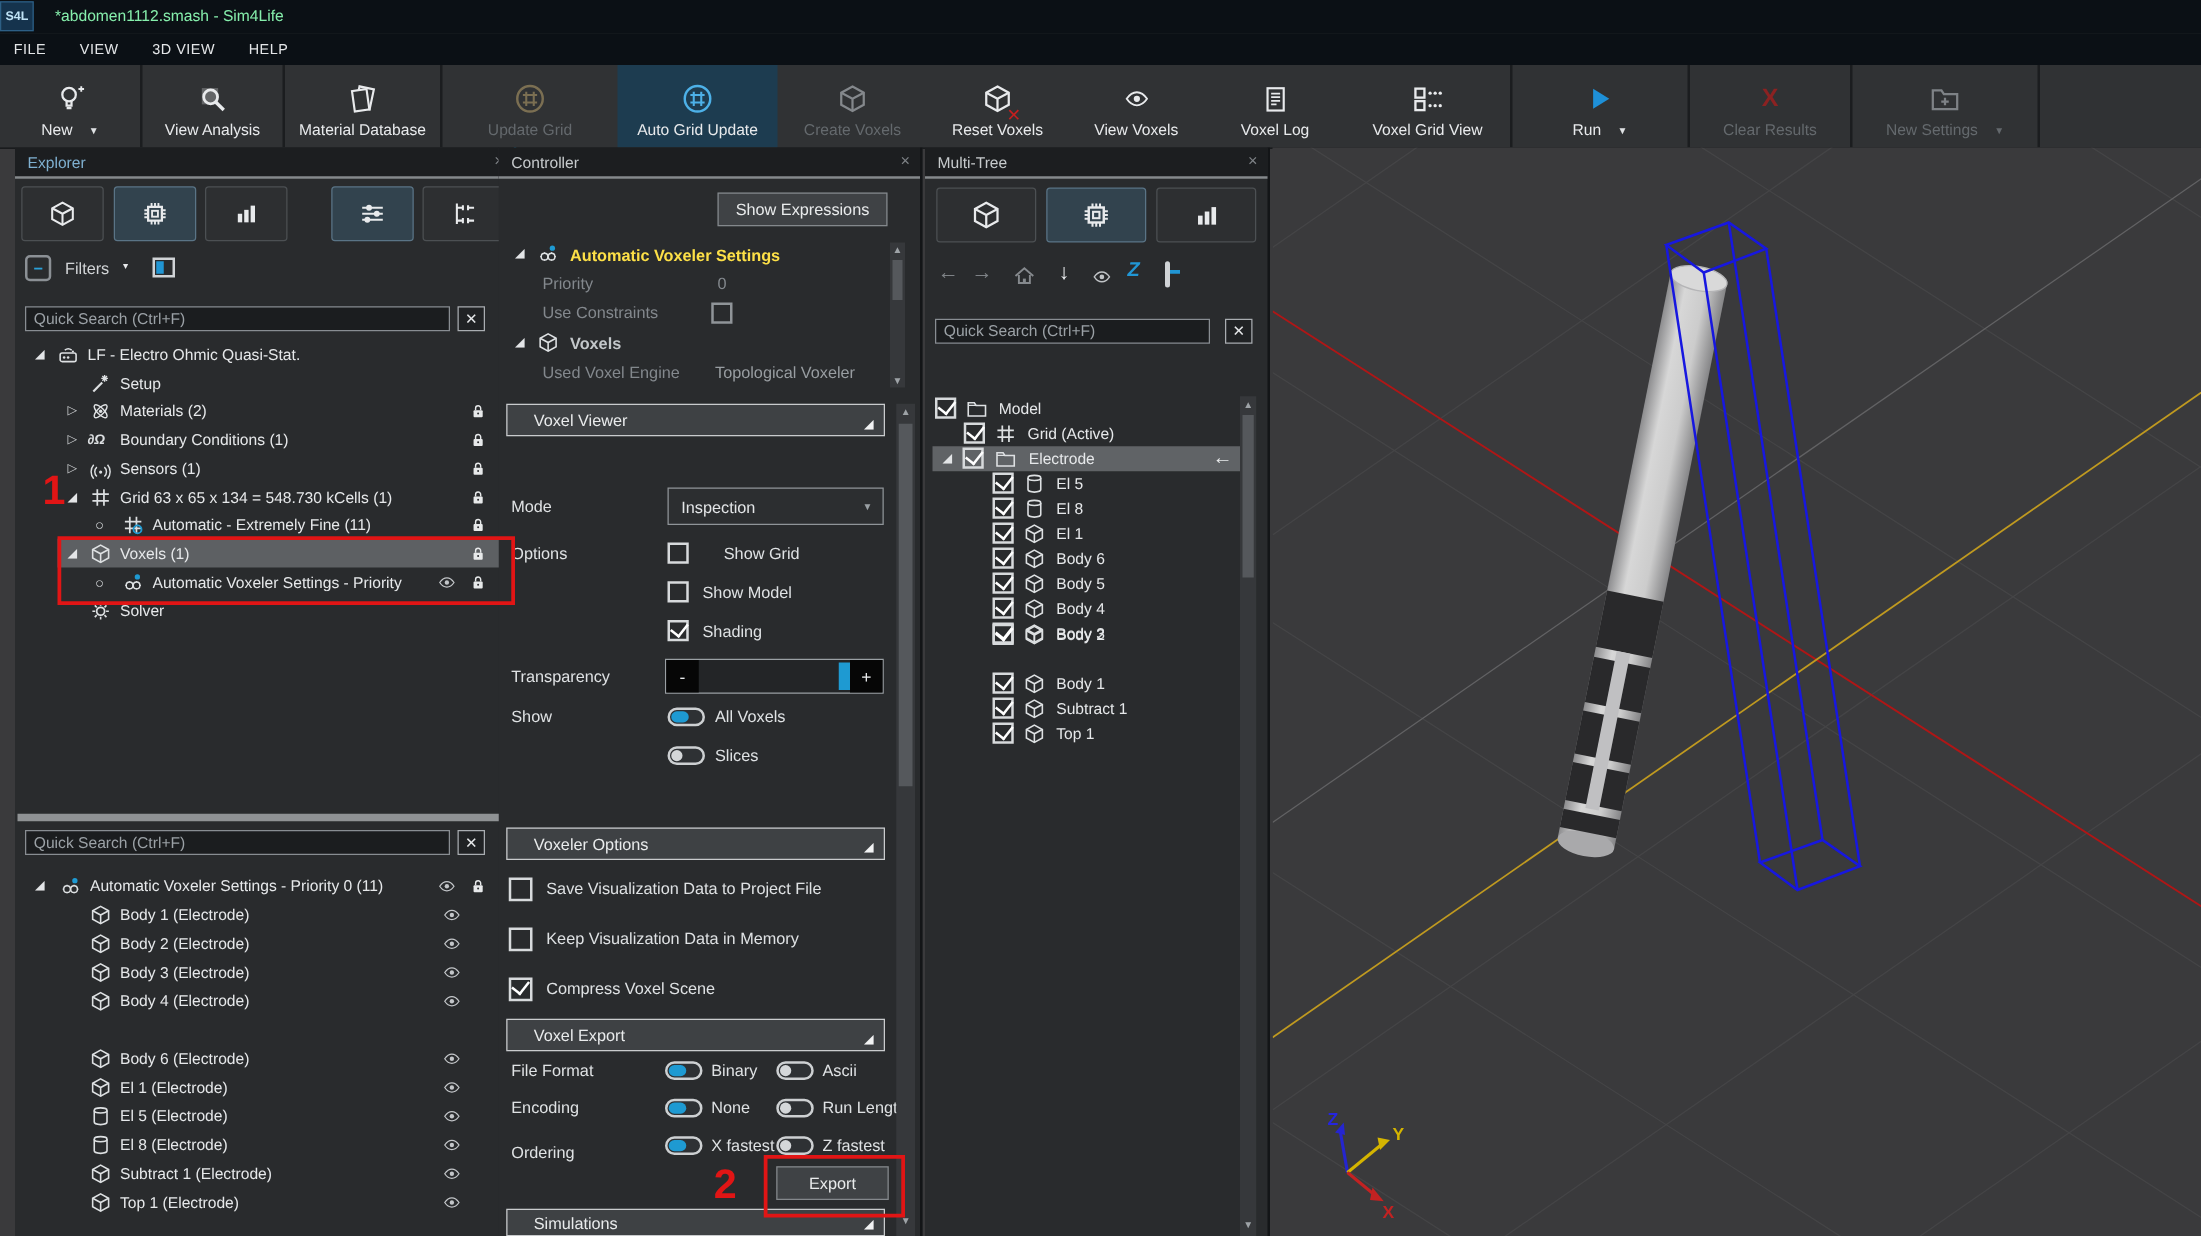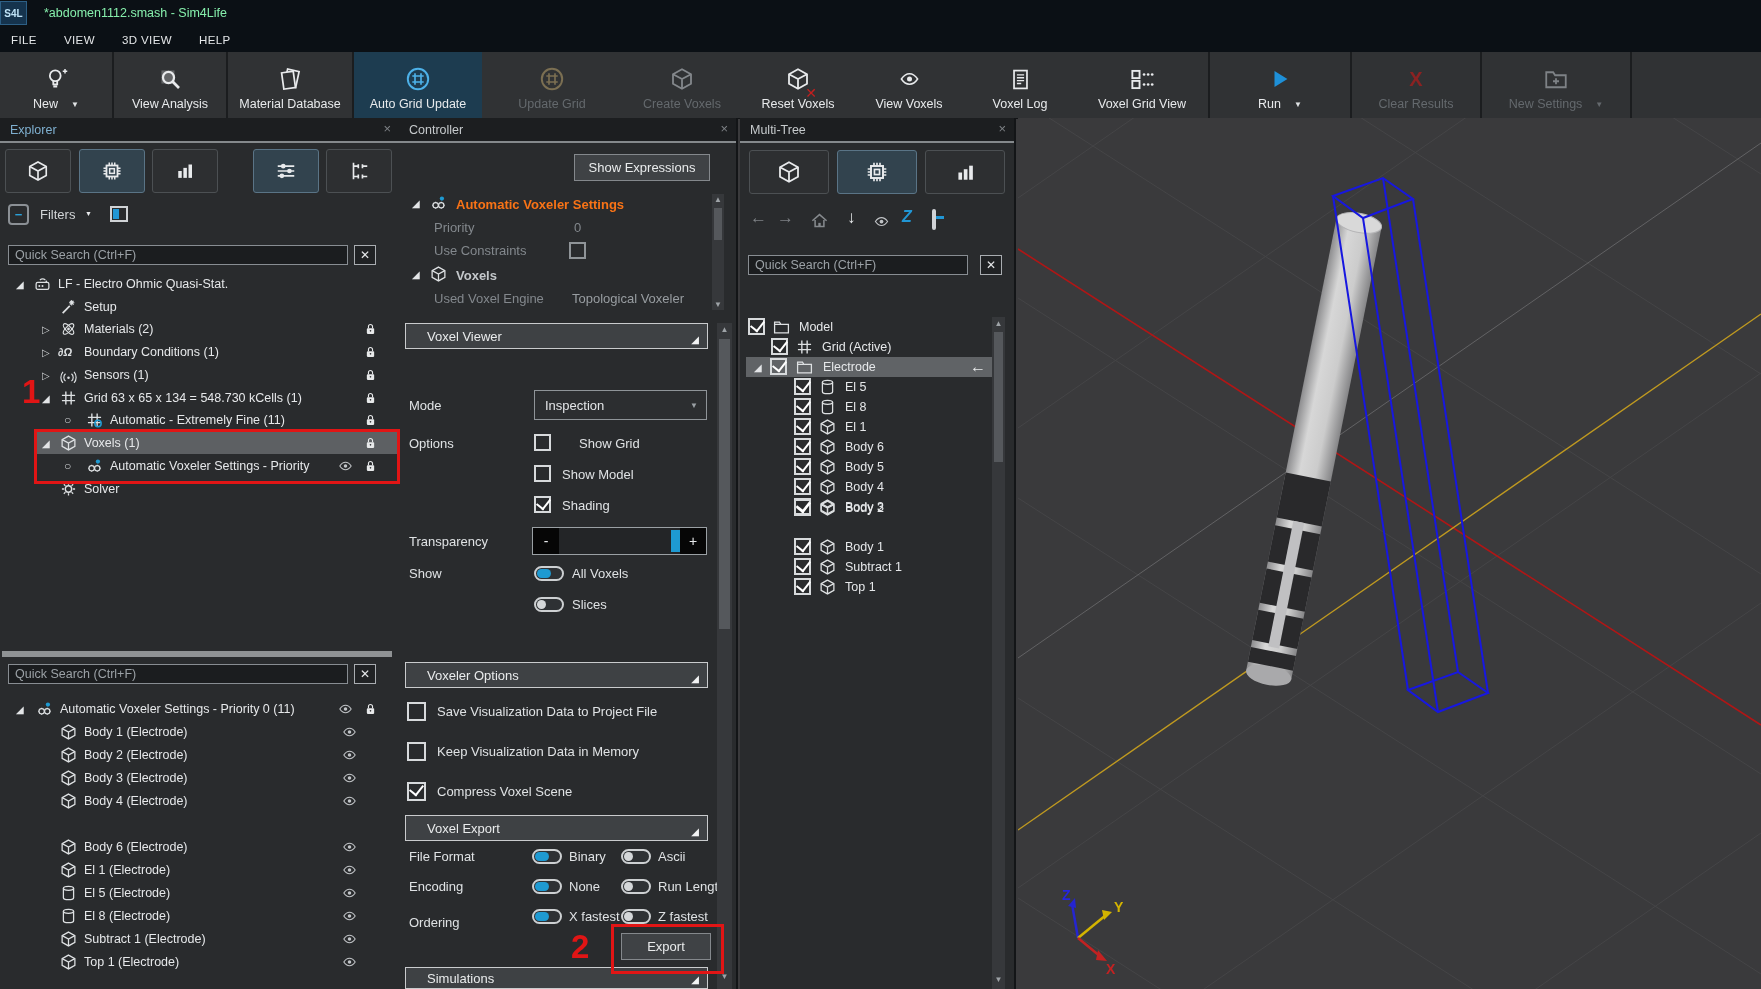--- a/index.html
+++ b/index.html
@@ -17,21 +17,21 @@
   .tbtn{display:flex;flex-direction:column;align-items:center;justify-content:flex-end;padding-bottom:7px;color:#e8eaec;font-size:12.5px;position:relative}
   .tbtn .icbox{height:36px;display:flex;align-items:center;justify-content:center}
   .tbtn .lblrow{display:flex;align-items:center;gap:13px;white-space:nowrap}
   .tbtn.disabled{color:#64696d}
   .tbtn.active{background:#1d3c50}
   .caret{font-size:8px;color:#dfe2e4}
   .tbtn.disabled .caret{color:#64696d}
   .redx{position:absolute;right:-7px;bottom:-4px;color:#c41f1f;font-weight:700;font-size:14px}
   
   .panel{position:absolute;top:118px;height:871px;background:#292b2d;box-sizing:border-box}
-  #explorer{left:0;width:401px;border-right:2px solid #0ea5e9}
+  #explorer{left:12px;width:401px;border-right:2px solid #0ea5e9}
   #controllerP{left:399px;width:339px;border-right:2px solid #131517}
   #multitree{left:740px;width:276px;border-right:2px solid #131517}
   #viewport{left:1018px;width:743px;background:#3a3a3c;overflow:hidden}
   .phead{position:absolute;top:0;left:0;right:0;height:25px;background:#1c1e20;border-bottom:2px solid #85898c;
          color:#c6cacc;font-size:12.5px;display:flex;align-items:center;padding:0 10px;box-sizing:border-box}
   #explorer .phead .t{color:#7fb0d0}
   .phx{position:absolute;right:8px;top:3px;color:#7e8286;font-size:13px}
   
   .vbtn{position:absolute;width:66px;height:44px;border:1px solid #4c5053;border-radius:3px;background:#2d2f31;
         display:flex;align-items:center;justify-content:center;color:#e8eaec;box-sizing:border-box}
@@ -276,38 +276,38 @@
       <div class="icbox">
           <svg width="25" height="25">
             <use href="#i-cards"></use>
           </svg>
         </div>
       <div class="lblrow">
           <span>Material Database</span>
         </div>
     </div>
     <div class="tsep"></div>
+    <div class="tbtn disabled" style="flex:0 0 140px">
+      <div class="icbox" style="color:#7b6f52">
+          <svg width="24" height="24">
+            <use href="#i-gridc"></use>
+          </svg>
+        </div>
+      <div class="lblrow">
+          <span>Update Grid</span>
+        </div>
+    </div>
     <div class="tbtn active" style="flex:0 0 128px">
       <div class="icbox" style="color:#4db1e8">
           <svg width="24" height="24">
             <use href="#i-gridc"></use>
           </svg>
         </div>
       <div class="lblrow">
           <span>Auto Grid Update</span>
-        </div>
-    </div>
-    <div class="tbtn disabled" style="flex:0 0 140px">
-      <div class="icbox" style="color:#7b6f52">
-          <svg width="24" height="24">
-            <use href="#i-gridc"></use>
-          </svg>
-        </div>
-      <div class="lblrow">
-          <span>Update Grid</span>
         </div>
     </div>
     <div class="tbtn disabled" style="flex:0 0 120px">
       <div class="icbox" style="color:#84888c">
           <svg width="24" height="24">
             <use href="#i-cube"></use>
           </svg>
         </div>
       <div class="lblrow">
           <span>Create Voxels</span>
@@ -636,21 +636,21 @@
     <div class="phead">
       <span>Controller</span>
       <span class="phx">×</span>
     </div>
     <div class="btn" style="left:175px;top:36px;width:136px;height:27px">Show Expressions</div>
 
     <span class="exp" style="left:13px;top:85px;position:absolute">◢</span>
     <svg class="ic" style="left:31px;top:85px;position:absolute">
         <use href="#i-gears"></use>
       </svg>
-    <span class="cglbl" style="left:57px;top:86px;color:#f97316">Automatic Voxeler Settings</span>
+    <span class="cglbl" style="left:57px;top:86px;color:#fde047">Automatic Voxeler Settings</span>
 
     <span class="clbl" style="left:35px;top:109px">Priority</span>
     <span class="clbl" style="left:175px;top:109px;color:#9298​9d">0</span>
 
     <span class="clbl" style="left:35px;top:132px">Use Constraints</span>
     <div class="cbx" style="left:170px;top:124px;border-color:#8f9498"></div>
 
     <span class="exp" style="left:13px;top:156px;position:absolute">◢</span>
     <svg class="ic" style="left:31px;top:156px;position:absolute">
         <use href="#i-cube"></use>

